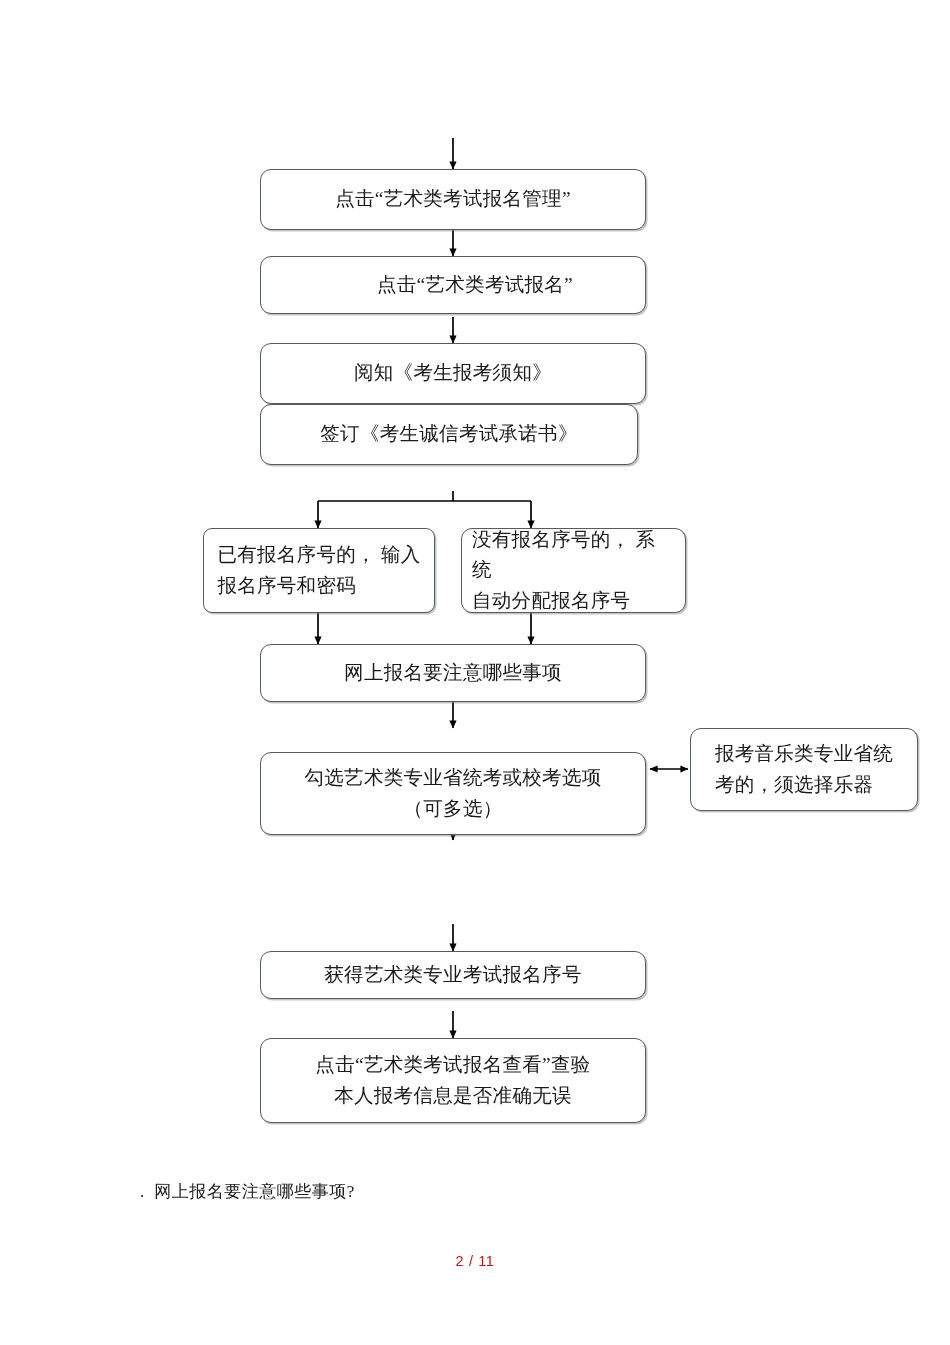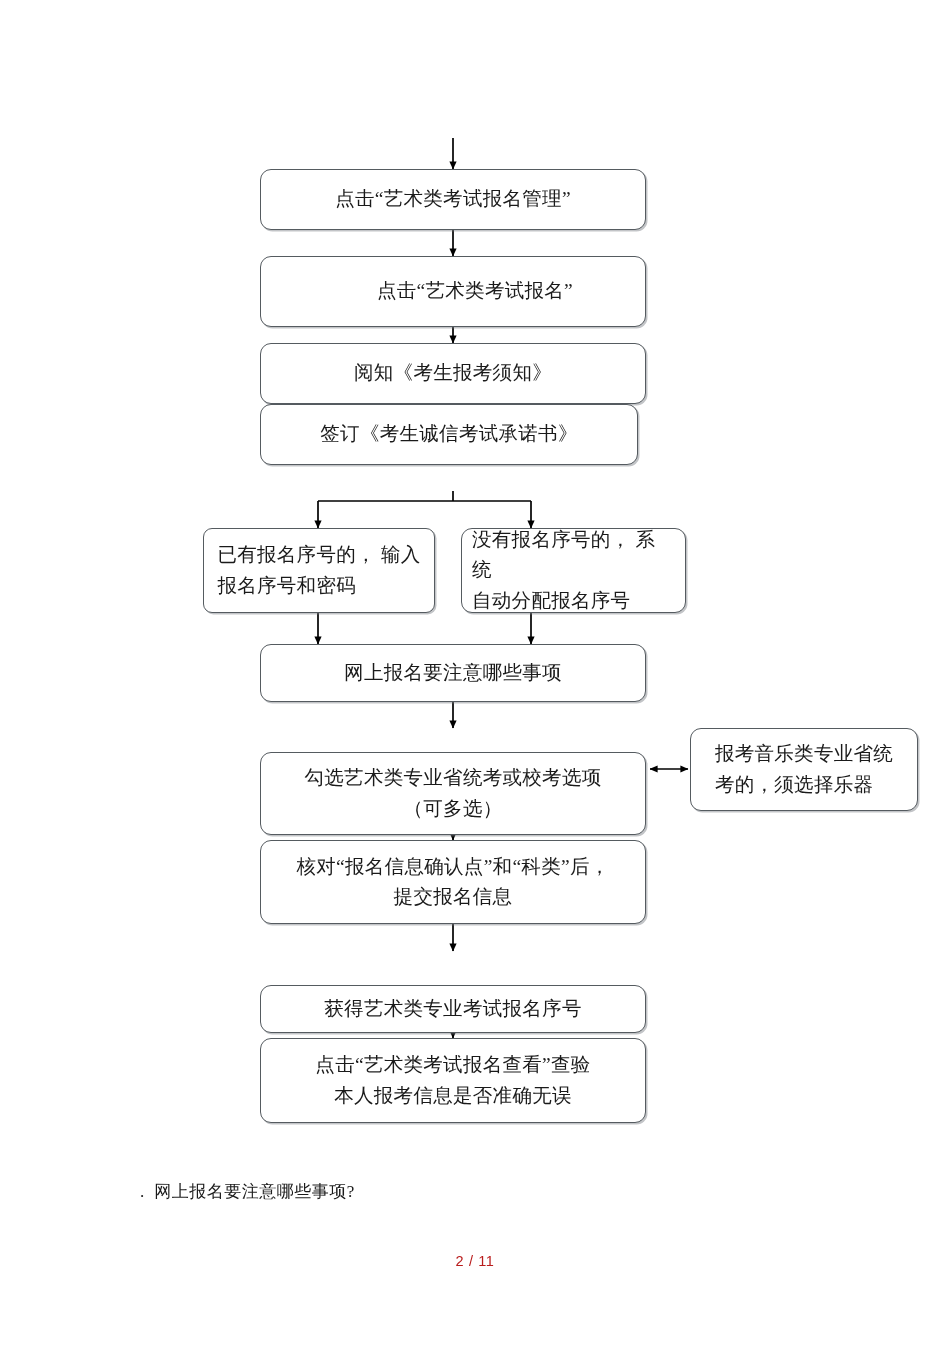--- a/index.html
+++ b/index.html
@@ -115,21 +115,21 @@
       <line x1="453" y1="924" x2="453" y2="951" marker-end="url(#arrowhead)"></line>
 
       <line x1="453" y1="1011" x2="453" y2="1038" marker-end="url(#arrowhead)"></line>
     </g>
   </svg>
 
   <div class="node-box" style="left:260px; top:169px; width:386px; height:61px;">
     <span class="node-text">点击“艺术类考试报名管理”</span>
   </div>
 
-  <div class="node-box" style="left:260px; top:256px; width:386px; height:71px;padding-left:44px;">
+  <div class="node-box" style="left:260px; top:256px; width:386px; height:58px;padding-left:44px;">
     <span class="node-text">点击“艺术类考试报名”</span>
   </div>
 
   <div class="node-box" style="left:260px; top:343px; width:386px; height:61px;">
     <span class="node-text">阅知《考生报考须知》</span>
   </div>
 
   <div class="node-box" style="left:260px; top:404px; width:378px; height:61px;">
     <span class="node-text">签订《考生诚信考试承诺书》</span>
   </div>
@@ -151,26 +151,22 @@
   <div class="node-box" style="left:260px; top:728px; width:386px; height:83px;margin-top:24px;">
     <span class="node-text">勾选艺术类专业省统考或校考选项
 （可多选）</span>
   </div>
 
   <div class="node-box left-align" style="left:690px; top:728px; width:228px; height:83px;">
     <span class="node-text">报考音乐类专业省统
 考的，须选择乐器</span>
   </div>
 
-  <div class="node-box" style="left:260px; top:840px; width:386px; height:84px;">
-    <span class="node-text">核对“报名信息确认点”和“科类”后，
-提交报名信息</span>
-  </div>
 
-  <div class="node-box" style="left:260px; top:951px; width:386px; height:48px;margin-top:34px;">
+  <div class="node-box" style="left:260px; top:951px; width:386px; height:48px;">
     <span class="node-text">获得艺术类专业考试报名序号</span>
   </div>
 
   <div class="node-box" style="left:260px; top:1038px; width:386px; height:85px;">
     <span class="node-text">点击“艺术类考试报名查看”查验
 本人报考信息是否准确无误</span>
   </div>
 
   <div class="bottom-heading">.  网上报名要注意哪些事项?</div>
 

